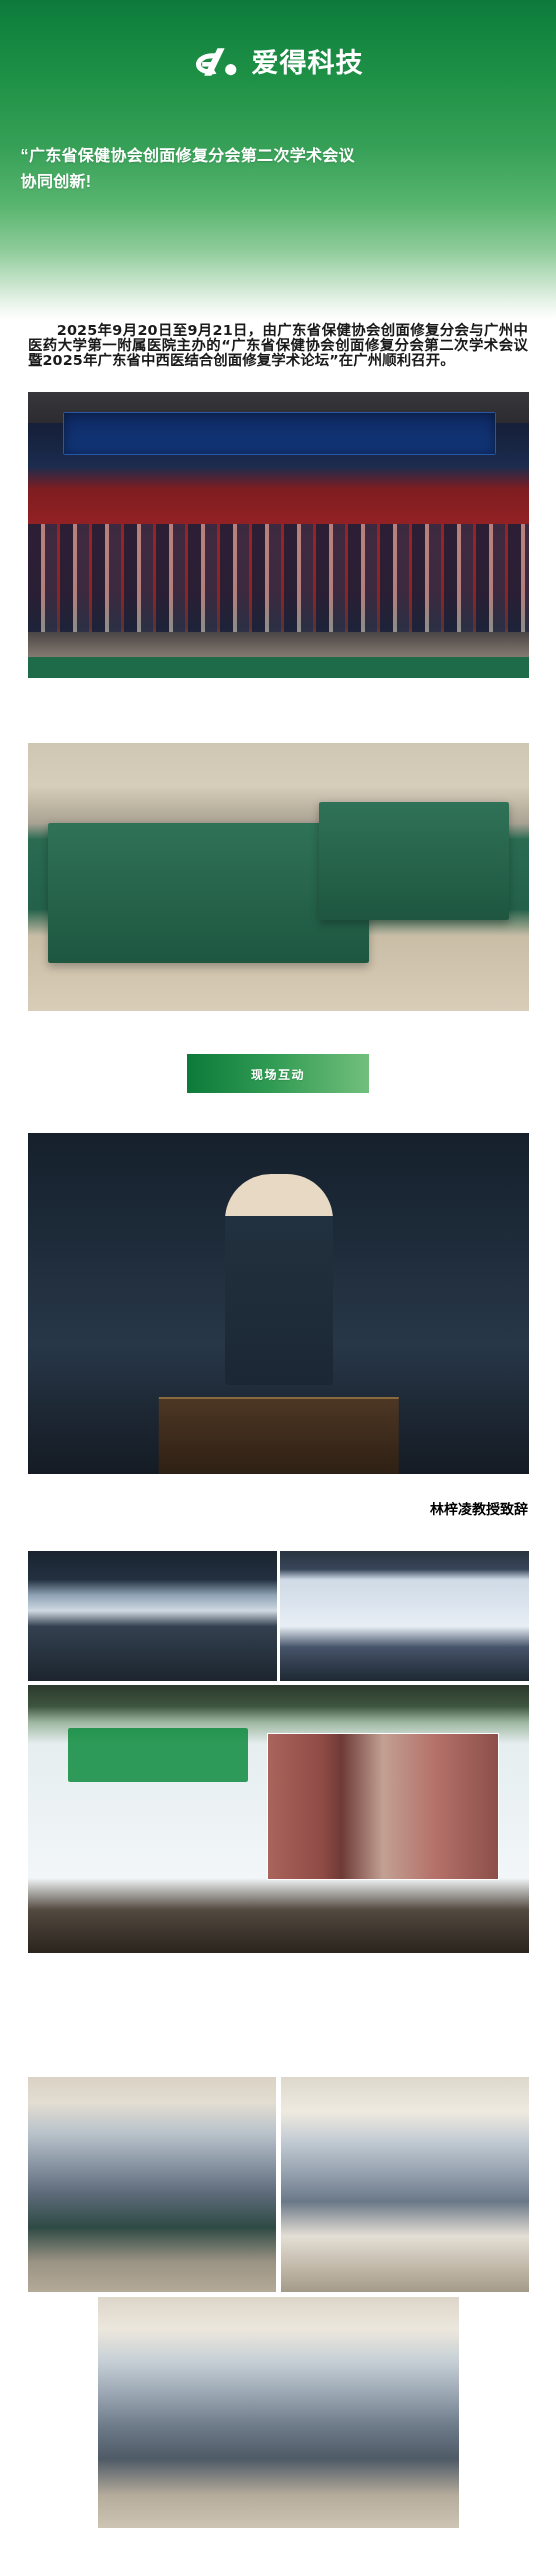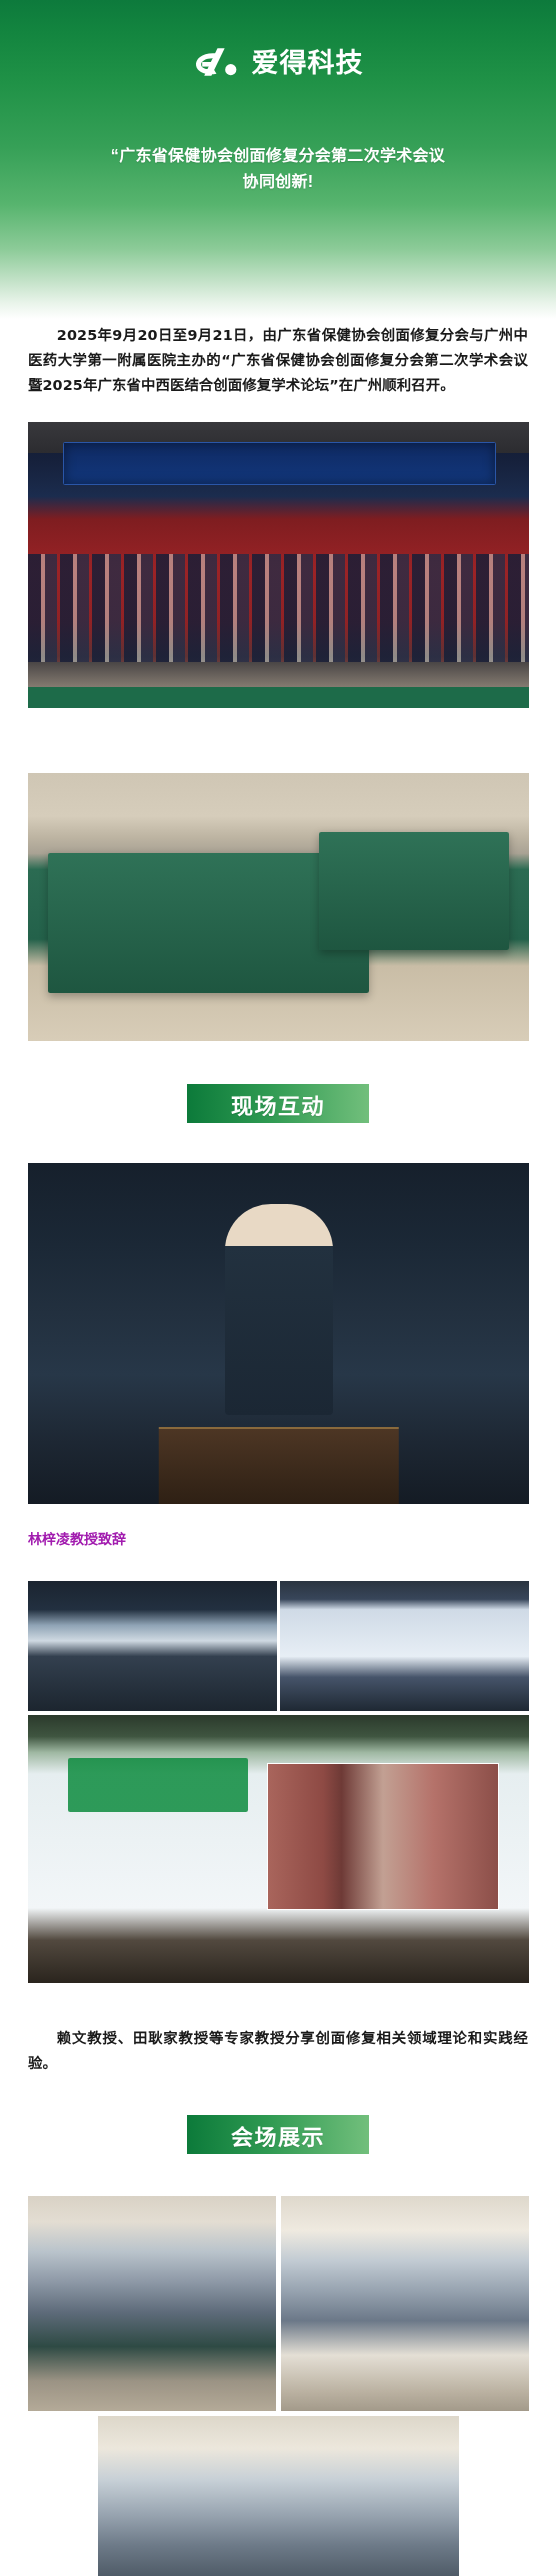--- a/index.html
+++ b/index.html
@@ -62,21 +62,20 @@
     line-height: 1;
     font-family: "DejaVu Sans", "Liberation Sans", sans-serif;
   }
 
   .hero-title {
     position: absolute;
     top: 143px;
     left: 0;
     width: 556px;
     padding: 0 20.6px;
-    text-align: center;
   }
 
   .hero-title .tline {
     display: block;
     color: #ffffff;
     font-size: 16px;
     font-weight: bold;
     line-height: 26px;
     letter-spacing: 0.3px;
     text-shadow: 0 0.5px 1.5px rgba(0,0,0,0.14);
@@ -84,53 +83,53 @@
 
   
   .content {
     width: 556px;
     padding: 0 28px;
     position: relative;
   }
 
   p.para {
     font-size: 14.4px;
-    line-height: 25px;
+    line-height: 15px;
     color: #1a1a1a;
     text-align: justify;
     text-indent: 2em;
     letter-spacing: 0.1px;
     font-family: "DejaVu Sans", "Liberation Sans", sans-serif;
     font-weight: bold;
   }
 
   .caption {
     font-size: 14px;
     line-height: 23px;
-    color: #a21caf;
-    text-align: left;
+    color: #000000;
+    text-align: right;
     font-weight: bold;
     font-family: "DejaVu Sans", "Liberation Sans", sans-serif;
   }
 
   .section-badge-wrap {
     width: 100%;
     display: flex;
     justify-content: center;
   }
 
   .section-badge {
     width: 182px;
     height: 39px;
     display: flex;
     align-items: center;
     justify-content: center;
     background: linear-gradient(90deg, #0c7a3a 0%, #2f9a52 45%, #72bf7c 100%);
     color: #ffffff;
-    font-size: 22px;
+    font-size: 12px;
     font-weight: bold;
     letter-spacing: 1.5px;
     font-family: "DejaVu Sans", "Liberation Sans", sans-serif;
     text-shadow: 0 0.5px 1px rgba(0,0,0,0.12);
   }
 
   
   .photo {
     position: relative;
     overflow: hidden;
@@ -406,26 +405,22 @@
     <div class="spacer" style="height:30px"></div>
     <div class="photo-duo">
       <div class="photo photo-hall"></div>
       <div class="photo photo-slide"></div>
     </div>
 
     <div class="spacer" style="height:4.1px"></div>
     <figure class="photo photo-case"></figure>
 
     <div class="spacer" style="height:43px"></div>
-    <p class="para">赖文教授、田耿家教授等专家教授分享创面修复相关领域理论和实践经验。</p>
 
     <div class="spacer" style="height:39px"></div>
-    <div class="section-badge-wrap">
-      <div class="section-badge">会场展示</div>
-    </div>
 
     <div class="spacer" style="height:42px"></div>
     <div class="exhibit-grid">
       <div class="exhibit-row">
         <div class="photo exhibit-cell exhibit-a"></div>
         <div class="photo exhibit-cell exhibit-b"></div>
       </div>
       <div class="photo exhibit-wide"></div>
     </div>
 

